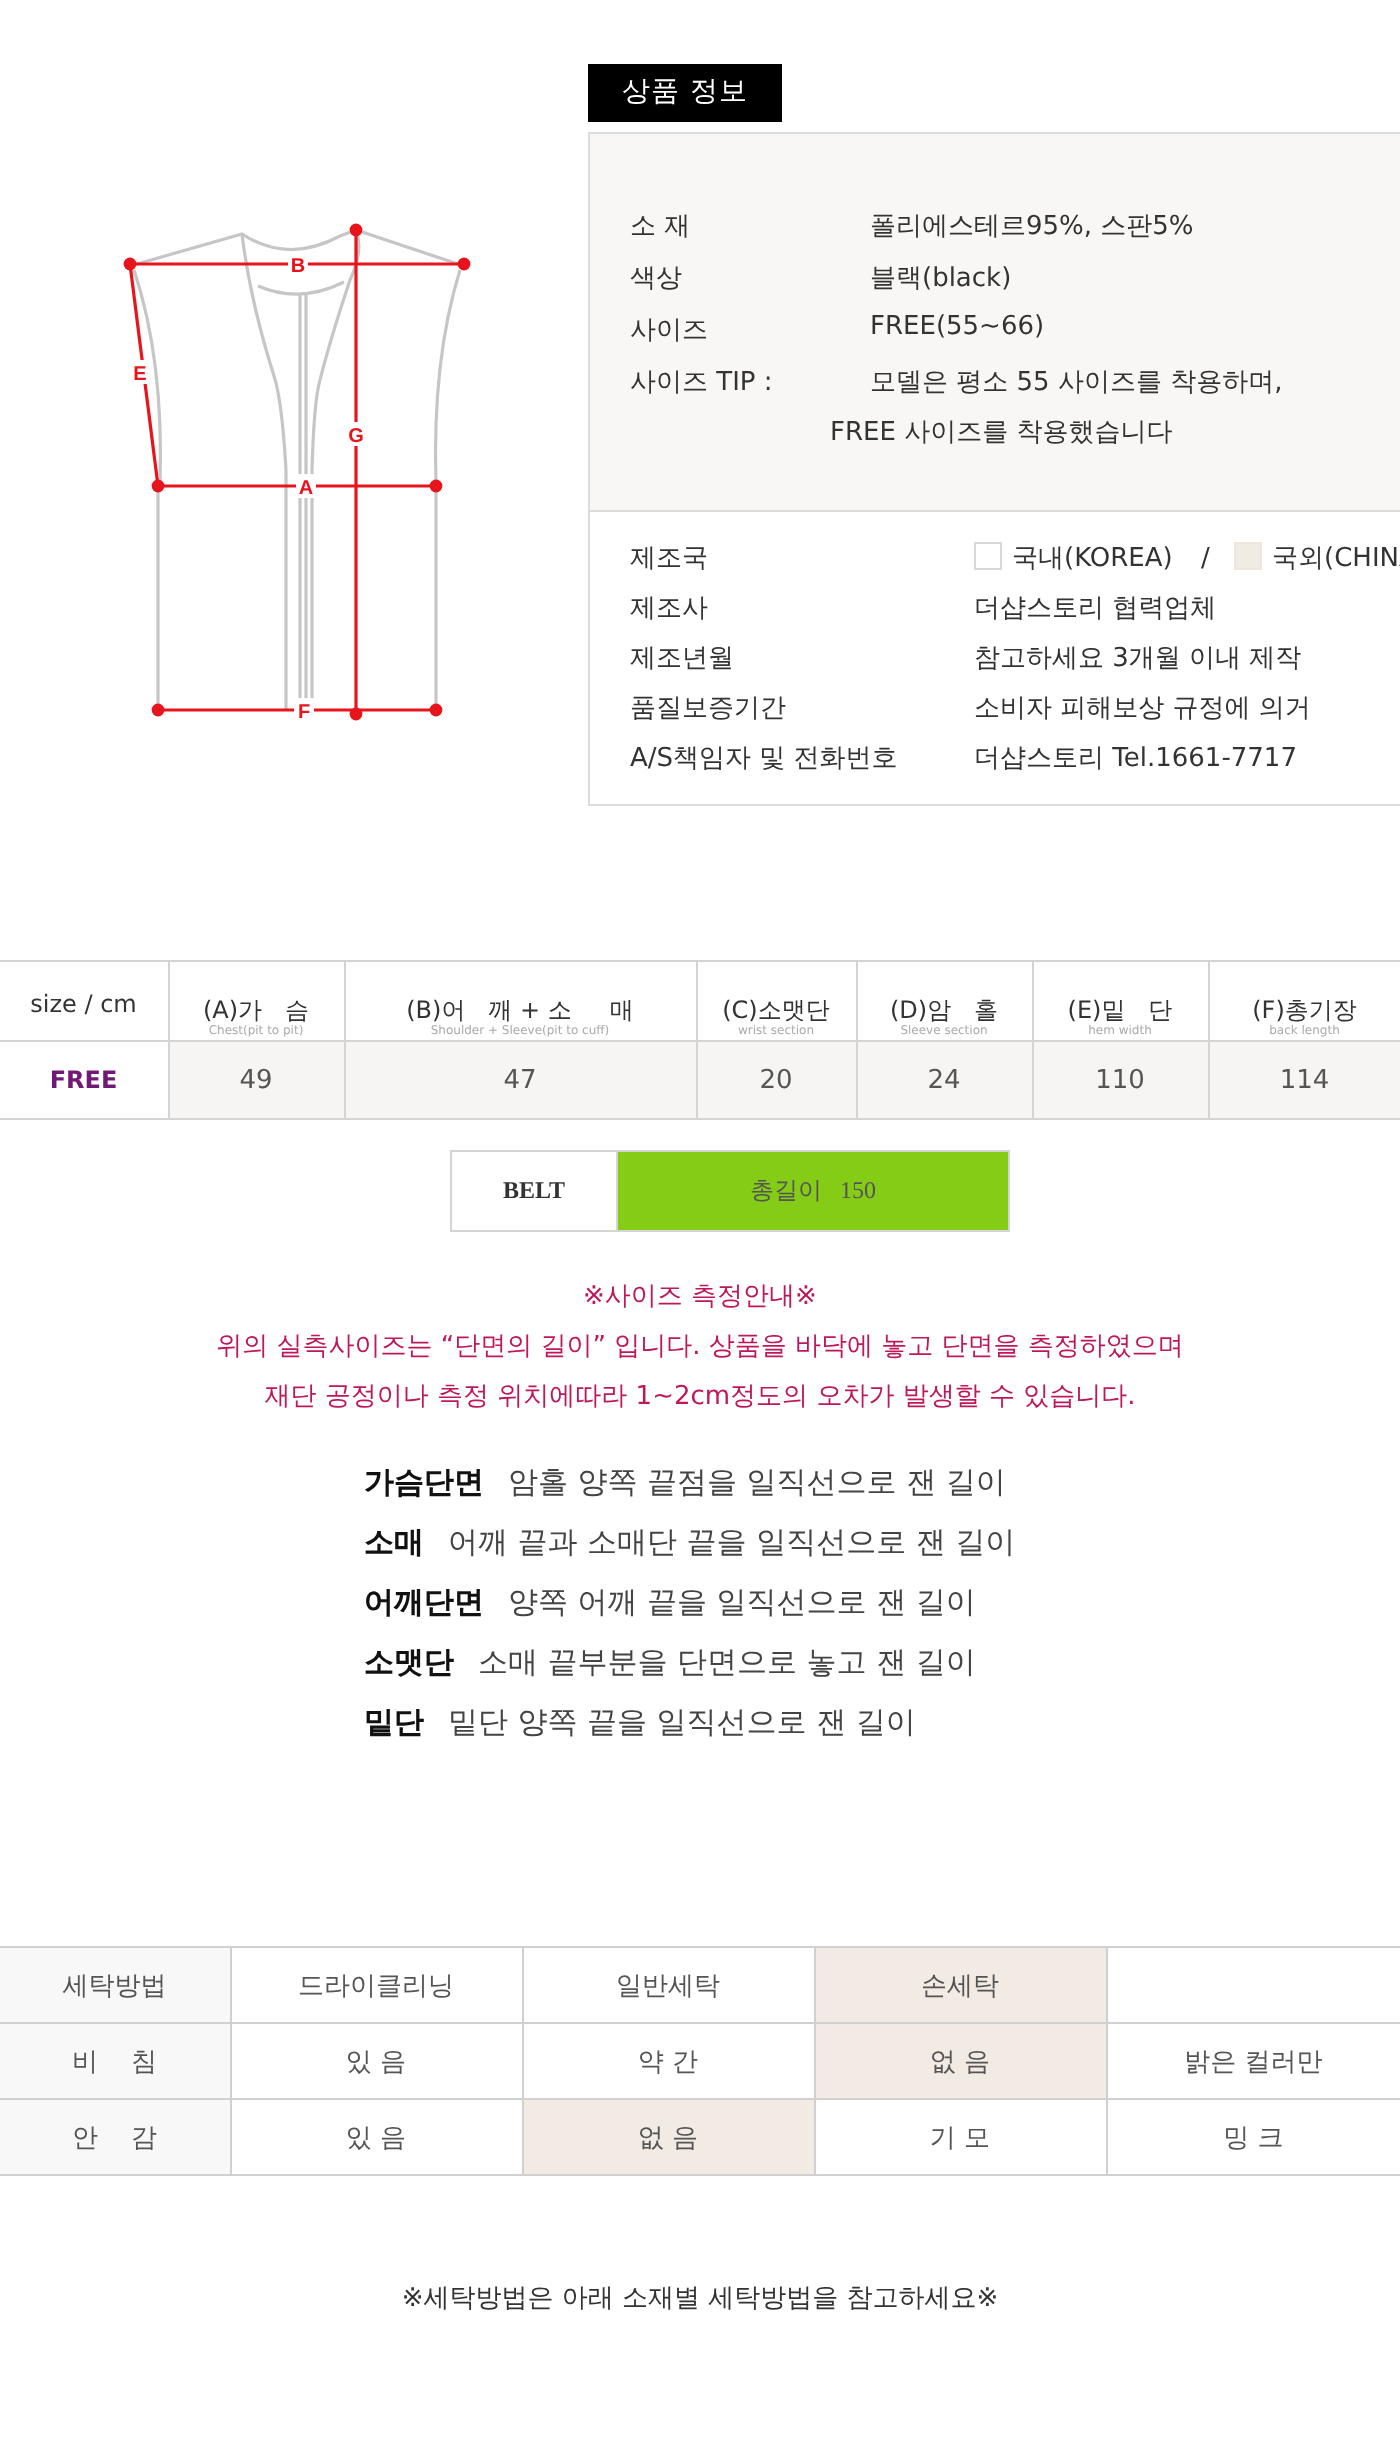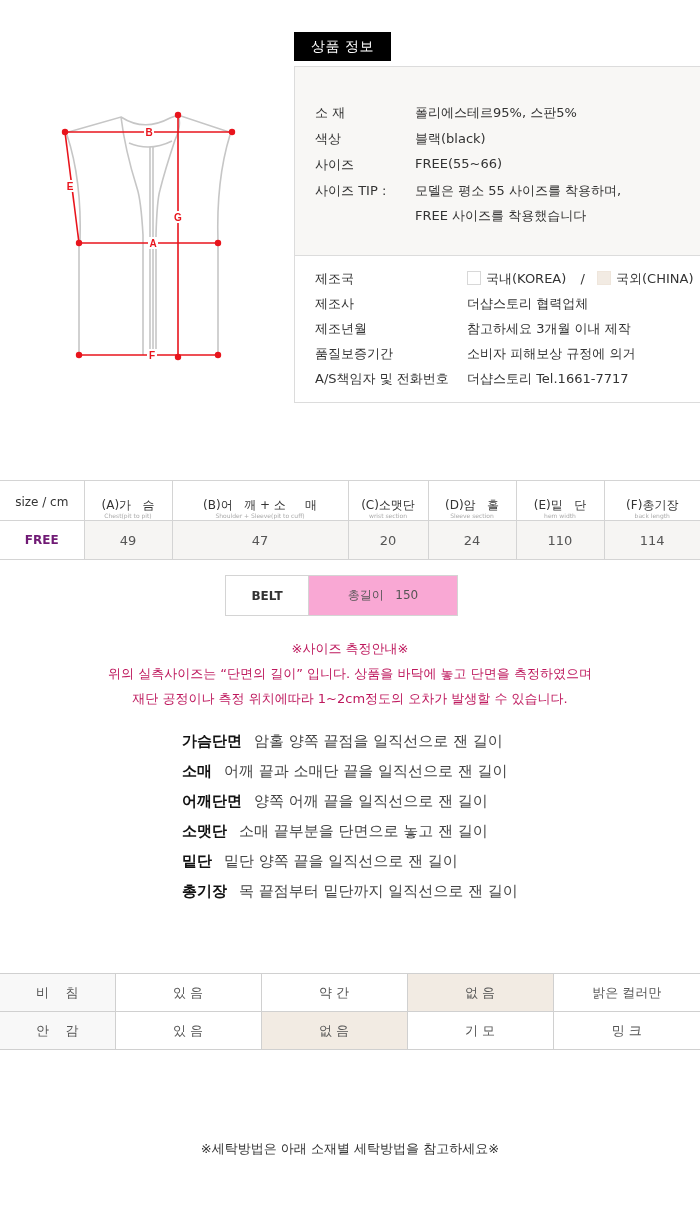--- a/index.html
+++ b/index.html
@@ -11,40 +11,40 @@
 
   
   .info-tag { position: absolute; left: 294px; top: 32px; width: 97px; height: 29px; background: #000; color: #fff;
               font-size: 14px; line-height: 29px; text-align: center; letter-spacing: 0.5px; }
   .info-box1 { position: absolute; left: 294px; top: 66px; width: 406px; height: 190px; background: #f8f7f5;
                border: 1px solid #dcdcdc; border-right: none; }
   .info-box2 { position: absolute; left: 294px; top: 255px; width: 406px; height: 148px; background: #fff;
                border: 1px solid #dcdcdc; border-right: none; }
   .row { position: absolute; font-size: 13px; color: #333; white-space: nowrap; }
   .row .k { position: absolute; left: 0; }
-  .row .v { position: absolute; }
+  .row .v { position: absolute; margin-left: 20px; }
   .chk { display: inline-block; width: 14px; height: 14px; border: 1px solid #d8d8d8; vertical-align: -2px; margin-right: 5px; }
 
   
   table { border-collapse: collapse; position: absolute; }
   .size-table { left: 0; top: 480px; width: 700px; }
   .size-table td { border: 1px solid #d4d4d4; text-align: center; vertical-align: middle; }
   .size-table tr.h td { height: 40px; background: #fff; }
   .size-table tr.b td { height: 39px; background: #f6f5f3; font-size: 13px; color: #555; }
   .size-table tr.b td.first { background: #fff; font-weight: bold; color: #701a75; font-size: 12px; }
   .size-table td.first { border-left: none; }
   .size-table td.last { border-right: none; }
   .hmain { font-size: 12px; color: #333; display: block; line-height: 14px; white-space: pre; margin-top: 16px; }
   .hsub { font-size: 6px; color: #aaa; display: block; line-height: 8px; }
   .hfirst { font-size: 12px; color: #333; }
 
-  .belt-table { left: 225px; top: 575px; width: 233px; }
+  .belt-table { left: 225px; top: 575px; width: 280px; font-family: Liberation Serif, serif; }
   .belt-table td { border: 1px solid #d4d4d4; height: 40px; text-align: center; font-size: 12px; }
   .belt-table td.bl { width: 83px; font-weight: bold; color: #333; background: #fff; }
-  .belt-table td.bv { background: #f9a8d4; color: #555; }
+  .belt-table td.bv { background: #84cc16; color: #555; }
 
   
   .notes { position: absolute; left: 0; top: 636px; width: 700px; text-align: center; font-size: 13px; color: #be185d; line-height: 25px; }
 
   .defs { position: absolute; left: 182px; top: 728px; }
   .def { font-size: 15px; color: #444; height: 30px; line-height: 26px; white-space: nowrap; }
   .def .t { font-weight: bold; color: #111; margin-right: 12px; }
 
   
   .care-table { left: 0; top: 973px; width: 700px; }
@@ -211,25 +211,31 @@
   <div>위의 실측사이즈는 “단면의 길이” 입니다. 상품을 바닥에 놓고 단면을 측정하였으며</div>
   <div>재단 공정이나 측정 위치에따라 1~2cm정도의 오차가 발생할 수 있습니다.</div>
 </div>
 
 <div class="defs">
   <div class="def"><span class="t">가슴단면</span><span>암홀 양쪽 끝점을 일직선으로 잰 길이</span></div>
   <div class="def"><span class="t">소매</span><span>어깨 끝과 소매단 끝을 일직선으로 잰 길이</span></div>
   <div class="def"><span class="t">어깨단면</span><span>양쪽 어깨 끝을 일직선으로 잰 길이</span></div>
   <div class="def"><span class="t">소맷단</span><span>소매 끝부분을 단면으로 놓고 잰 길이</span></div>
   <div class="def"><span class="t">밑단</span><span>밑단 양쪽 끝을 일직선으로 잰 길이</span></div>
-  <div class="def"><span class="t">총기장</span><span>목 끝점부터 밑단까지 일직선으로 잰 길이</span></div>
 </div>
 
 <table class="care-table">
   <tbody>
+      <tr>
+    <td class="c0" style="white-space:pre;">세탁방법</td>
+    <td class="c1" style="white-space:pre;">드라이클리닝</td>
+    <td class="c2" style="white-space:pre;">일반세탁</td>
+    <td class="c3 hl" style="white-space:pre;">손세탁</td>
+    <td class="c4" style="white-space:pre;"></td>
+  </tr>
   <tr>
     <td class="c0" style="white-space:pre;">비    침</td>
     <td class="c1" style="white-space:pre;">있 음</td>
     <td class="c2" style="white-space:pre;">약 간</td>
     <td class="c3 hl" style="white-space:pre;">없 음</td>
     <td class="c4" style="white-space:pre;">밝은 컬러만</td>
   </tr>
   <tr>
     <td class="c0" style="white-space:pre;">안    감</td>
     <td class="c1" style="white-space:pre;">있 음</td>

